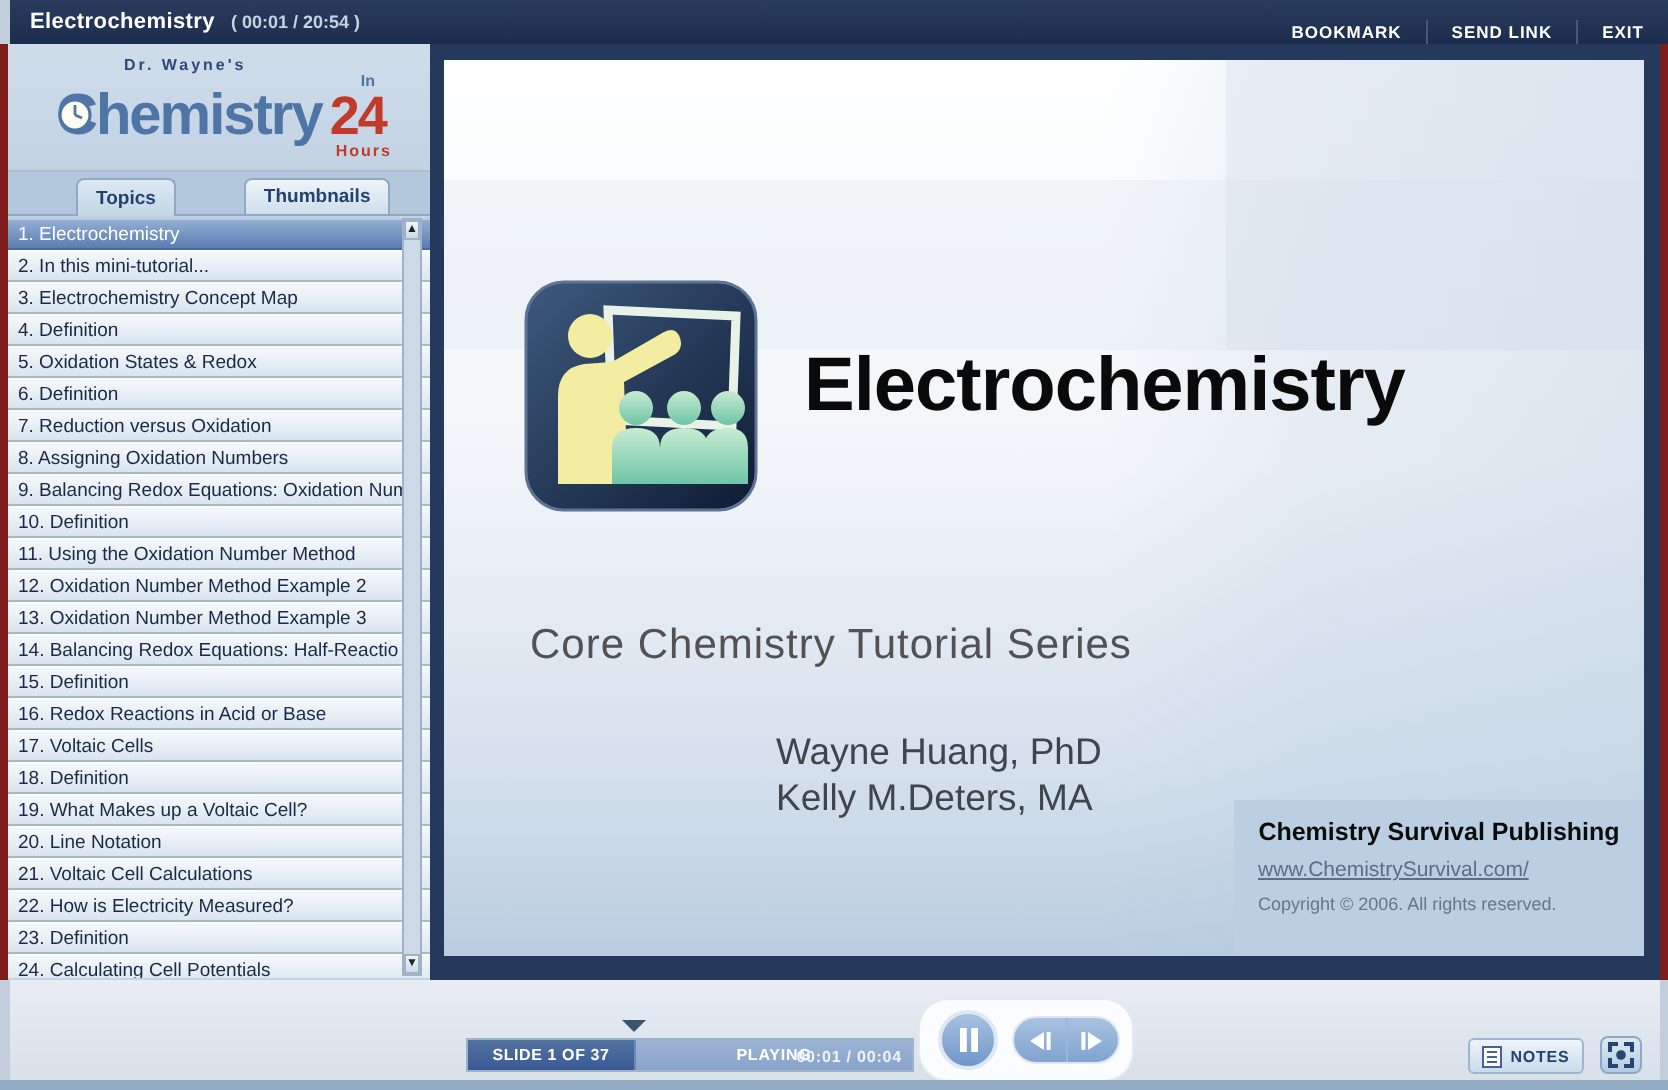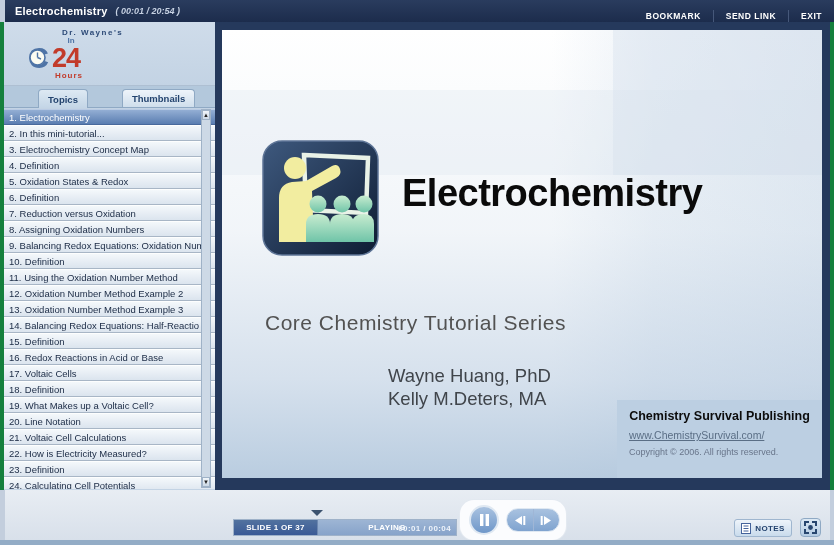--- a/index.html
+++ b/index.html
@@ -1,25 +1,25 @@
 <!DOCTYPE html>
 <html><head>
 <meta charset="utf-8">
 <style>
   * { box-sizing: border-box; margin: 0; padding: 0; }
   html,body { width:834px; height:545px; }
   body { font-family:"Liberation Sans", sans-serif; background:#b9cbdc; overflow:hidden; }
-  #app { position:relative; width:834px; height:545px; background:#15803d; }
+  #app { position:relative; width:834px; height:545px; background:#7f1d1d; }
 
   
   .topbar { position:absolute; left:0; top:0; width:834px; height:22px;
     background:linear-gradient(#2a3c5e,#1c2c4c); border-left:5px solid #c3cedd;
     display:flex; align-items:center; color:#fff; }
   .topbar-title { font-size:11px; font-weight:bold; margin-left:10px; letter-spacing:.2px; }
-  .topbar-time { font-size:9px; color:#c7d2e3; margin-left:8px; font-weight:bold;font-style:italic; }
+  .topbar-time { font-size:9px; color:#c7d2e3; margin-left:8px; font-weight:bold; }
   .topbar-actions { margin-left:auto; display:flex; align-items:flex-end; height:100%; }
   .topbar-actions .act { font-size:8.5px; font-weight:bold; letter-spacing:.5px; padding:0 12px;
     border-left:1px solid #46587a; height:12px; line-height:12px; cursor:pointer; }
   .topbar-actions .act:first-child { border-left:none; }
 
   
   .sidebar { position:absolute; left:4px; top:22px; width:211px; height:468px; background:#c3d3e4; }
   .logo-area { position:relative; height:64px; background:linear-gradient(#cfdcea,#c3d3e4);
     border-bottom:1px solid #aebfd2; }
   .logo { position:absolute; left:24px; top:6px; width:160px; }
@@ -130,20 +130,21 @@
         <div class="logo-pre">Dr. Wayne's</div>
         <div class="logo-row">
           <span class="logo-cwrap">
             <span class="logo-c">C</span>
             <svg class="logo-clock" width="17" height="17" viewBox="0 0 17 17">
               <circle cx="8.5" cy="8.5" r="7.5" fill="#fcfcf2" stroke="#4f74a6" stroke-width="1.6"></circle>
               <line x1="8.5" y1="8.5" x2="8.5" y2="3.5" stroke="#4f74a6" stroke-width="1.4"></line>
               <line x1="8.5" y1="8.5" x2="12" y2="10" stroke="#4f74a6" stroke-width="1.4"></line>
             </svg>
           </span>
+          <span class="logo-rest">hemistry</span>
           <span class="logo-24col">
             <span class="logo-in">In</span>
             <span class="logo-24">24</span>
             <span class="logo-hours">Hours</span>
           </span>
         </div>
       </div>
     </div>
 
     <div class="tabs">

